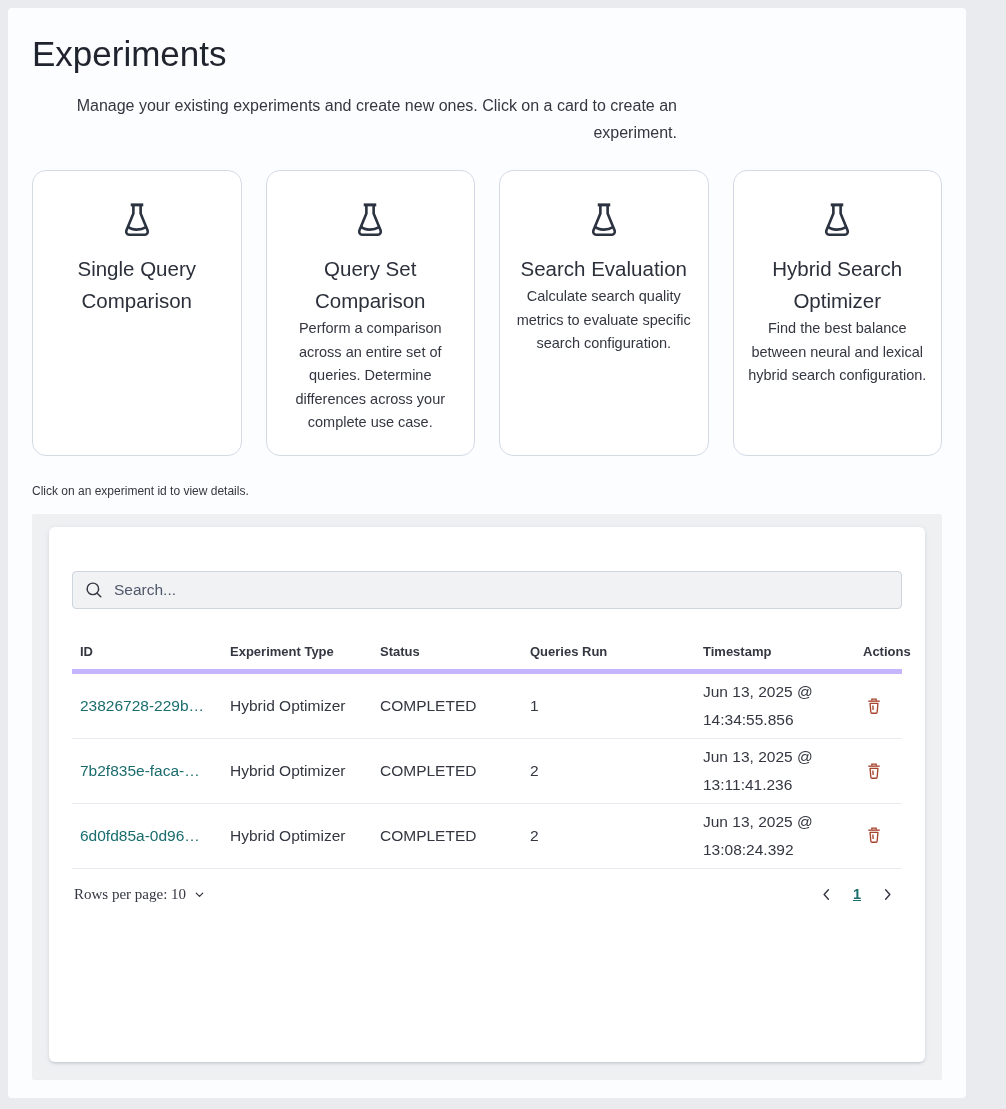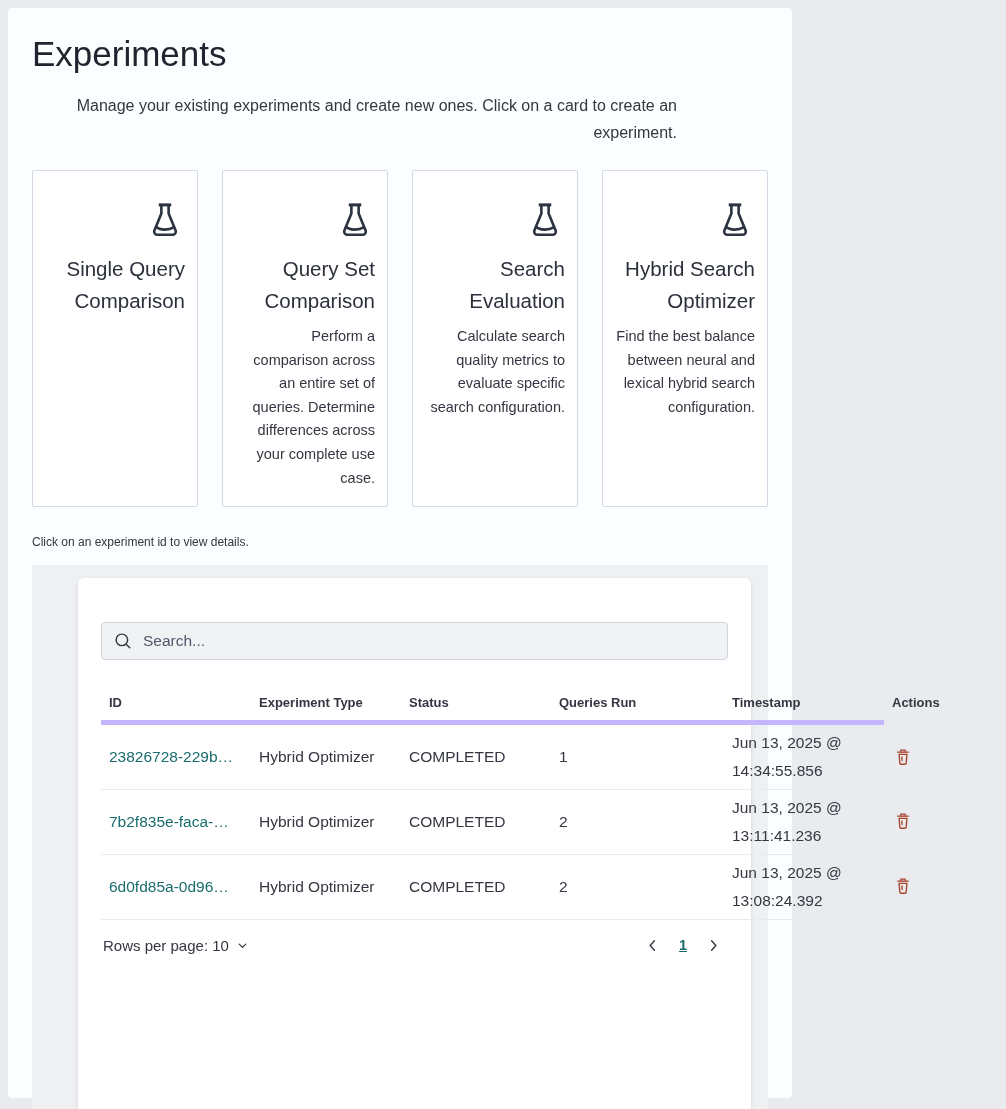--- a/index.html
+++ b/index.html
@@ -5,21 +5,21 @@
   * { box-sizing: border-box; margin: 0; padding: 0; }
   html,body { width:1006px; height:1109px; }
   body {
     background:#e9ebee;
     font-family:"Liberation Sans", sans-serif;
     color:#343741;
     overflow:hidden;
   }
   .app-card {
     margin:8px 8px 11px 8px;
-    width:784px;
+    width:958px;
     height:1090px;
     background:#fcfdfe;
     border-radius:4px;
     padding:26px 24px 0 24px;
   }
   h1.page-title {
     font-size:35px;
     font-weight:300;
     color:#20242e;
     letter-spacing:0;
@@ -34,36 +34,35 @@
   }
   .cards {
     margin-top:24px;
     display:grid;
     grid-template-columns:repeat(4,1fr);
     gap:24px;
   }
   .card {
     background:#ffffff;
     border:1px solid #d3dae6;
-    border-radius:2px;
+    border-radius:14px;
     padding:20px 12px 16px;
-    text-align:right;
+    text-align:center;
     min-height:286px;
     cursor:pointer;
   }
   .card .icon-wrap { display:block; margin:8px auto 0; height:44px; }
   .card h2 {
     margin-top:10px;
     font-size:20.5px;
     font-weight:400;
     color:#2b303b;
     line-height:1.55;
   }
   .card p {
-    margin-top:8px;
     font-size:14.5px;
     line-height:1.63;
     color:#343741;
   }
   p.hint {
     margin-top:28px;
     font-size:12px;
     color:#343741;
   }
   .table-wrapper {
@@ -71,21 +70,20 @@
     background:#eef0f2;
     padding:13px 17px 18px 17px;
     border-radius:2px;
   }
   .panel {
     background:#ffffff;
     border-radius:6px;
     box-shadow:0 2px 3px -1px rgba(122,132,148,.35), 0 1px 6px -2px rgba(122,132,148,.25);
     padding:44px 23px 18px 23px;
     min-height:535px;
-    margin-left:29px;
   }
   .search {
     display:flex;
     align-items:center;
     gap:11px;
     height:38px;
     background:#f0f2f4;
     border:1px solid #cfd5dd;
     border-radius:4px;
     padding:0 12px;
@@ -134,21 +132,21 @@
   }
   .pager {
     margin-top:13px;
     display:flex;
     justify-content:space-between;
     align-items:center;
   }
   .rpp {
     display:flex; align-items:center; gap:7px;
     background:none; border:none; cursor:pointer;
-    font-family:Liberation Sans, sans-serif;
+    font-family:Liberation Serif, serif;
     font-size:15px; color:#343741; padding:4px 2px;
   }
   .pages { display:flex; align-items:center; gap:8px; }
   .pages button {
     background:none; border:none; cursor:pointer; padding:5px 7px; line-height:0;
   }
   a.page-num {
     font-size:14.5px; font-weight:700; color:#1a6c6d;
     text-decoration:underline; cursor:pointer; padding:0 4px;
   }

